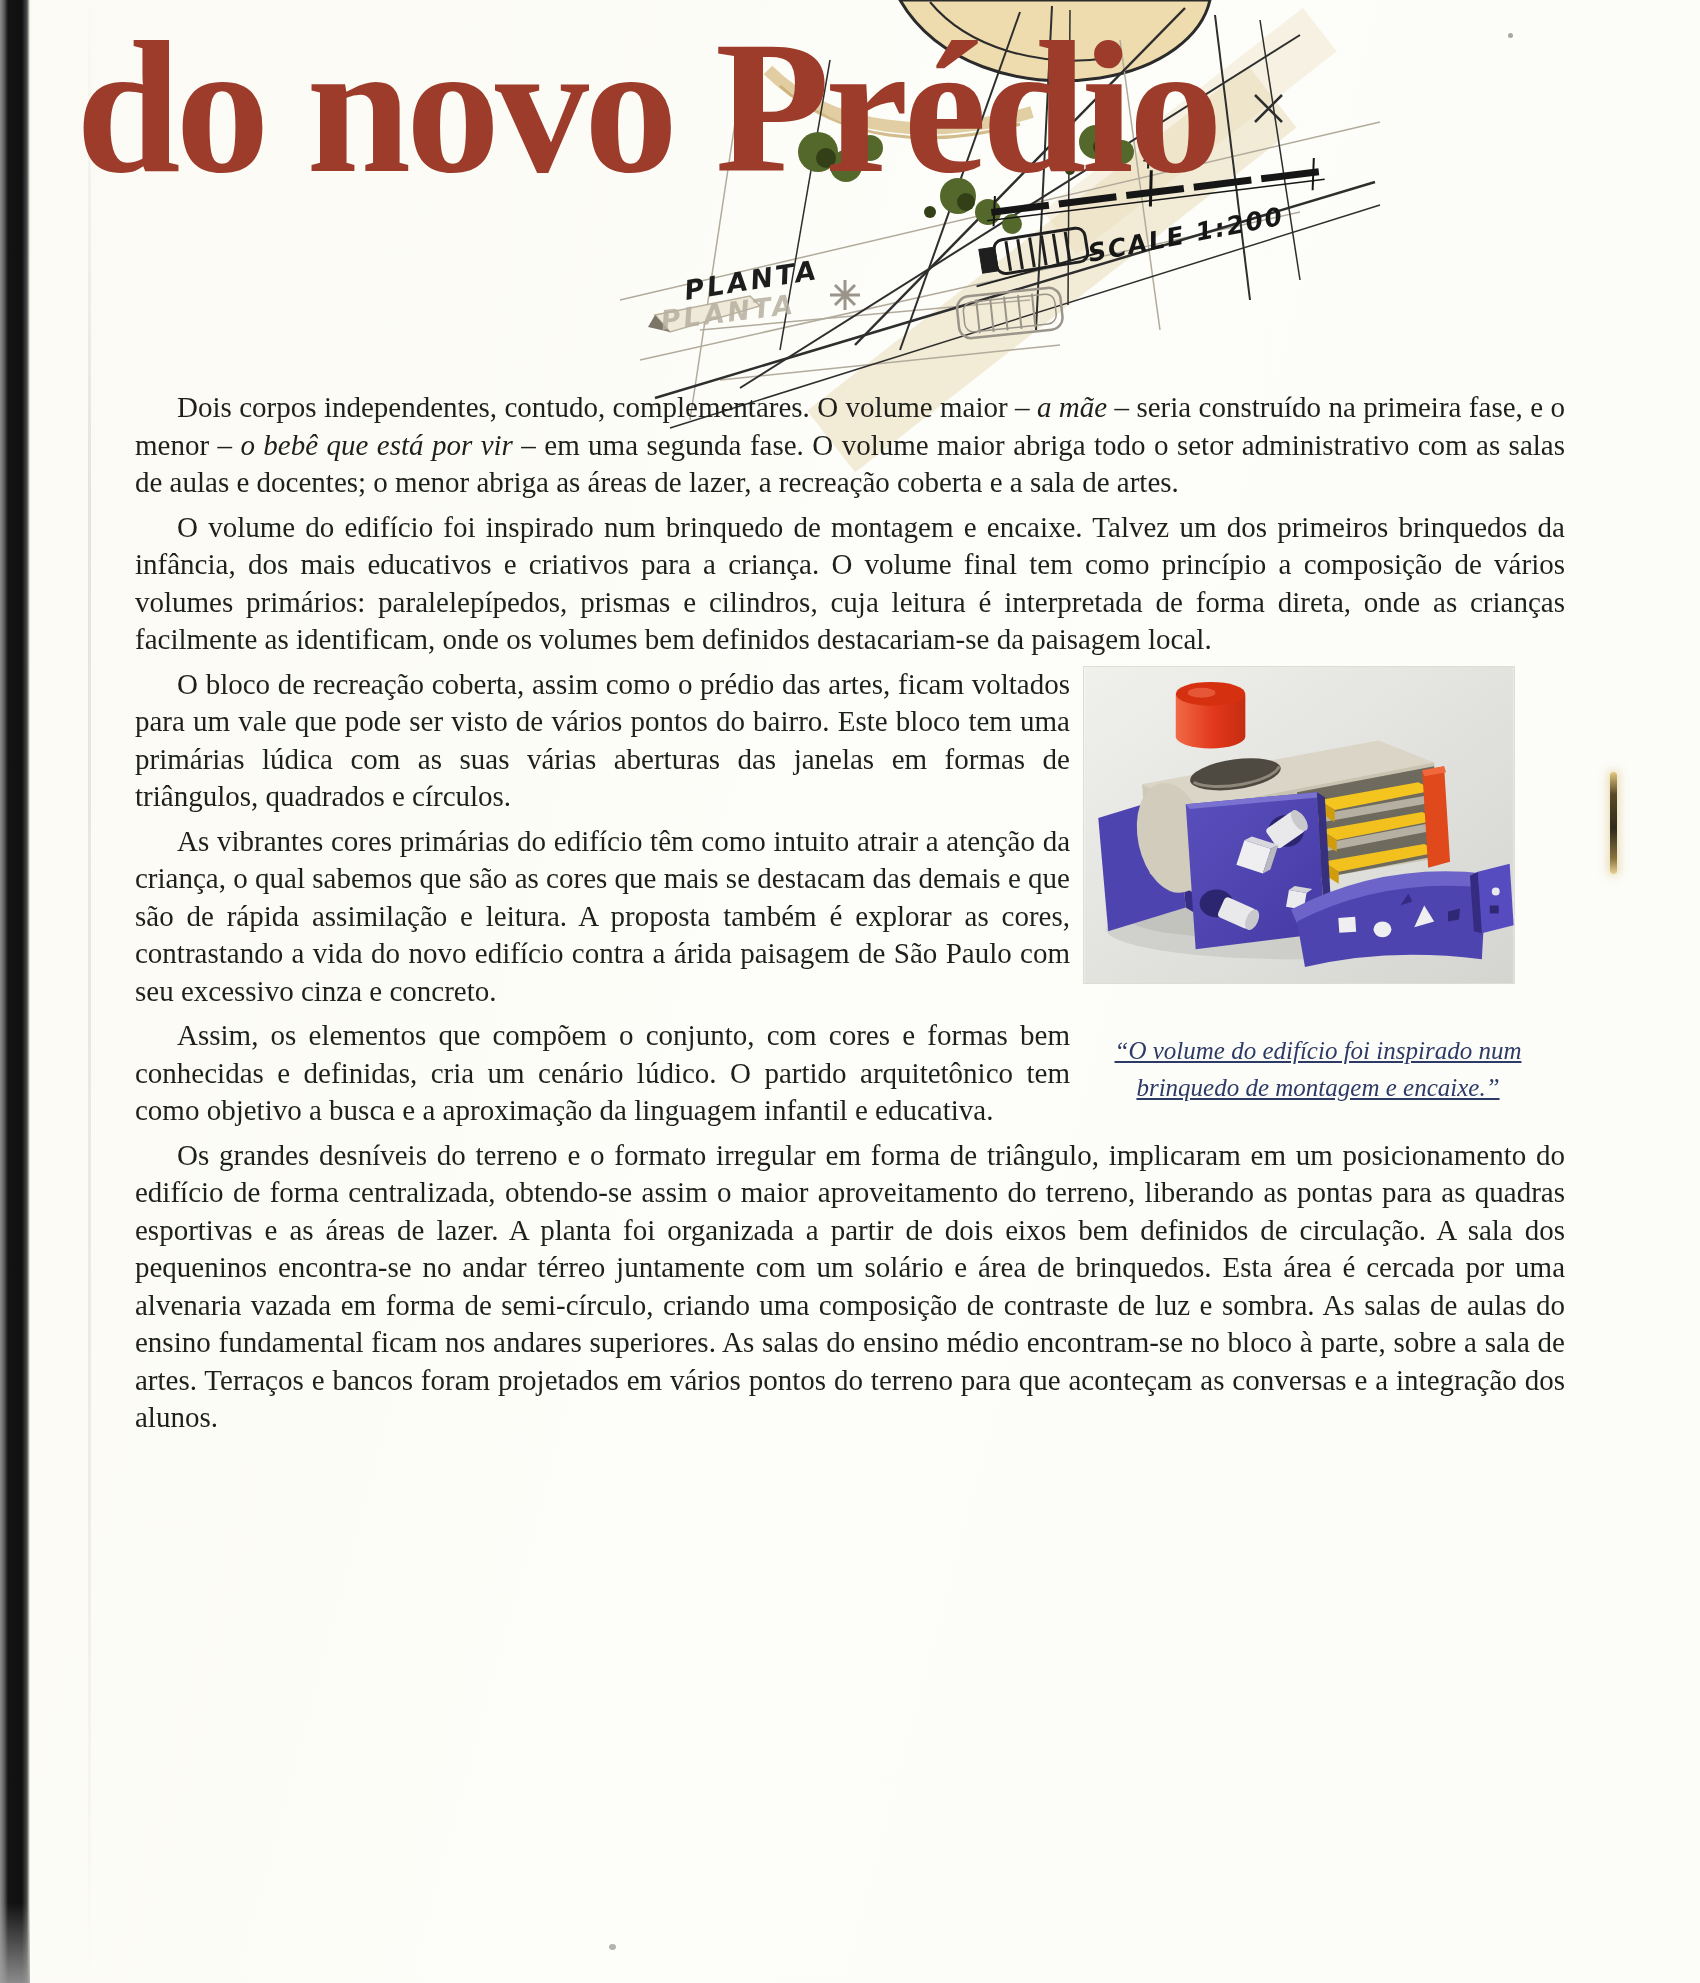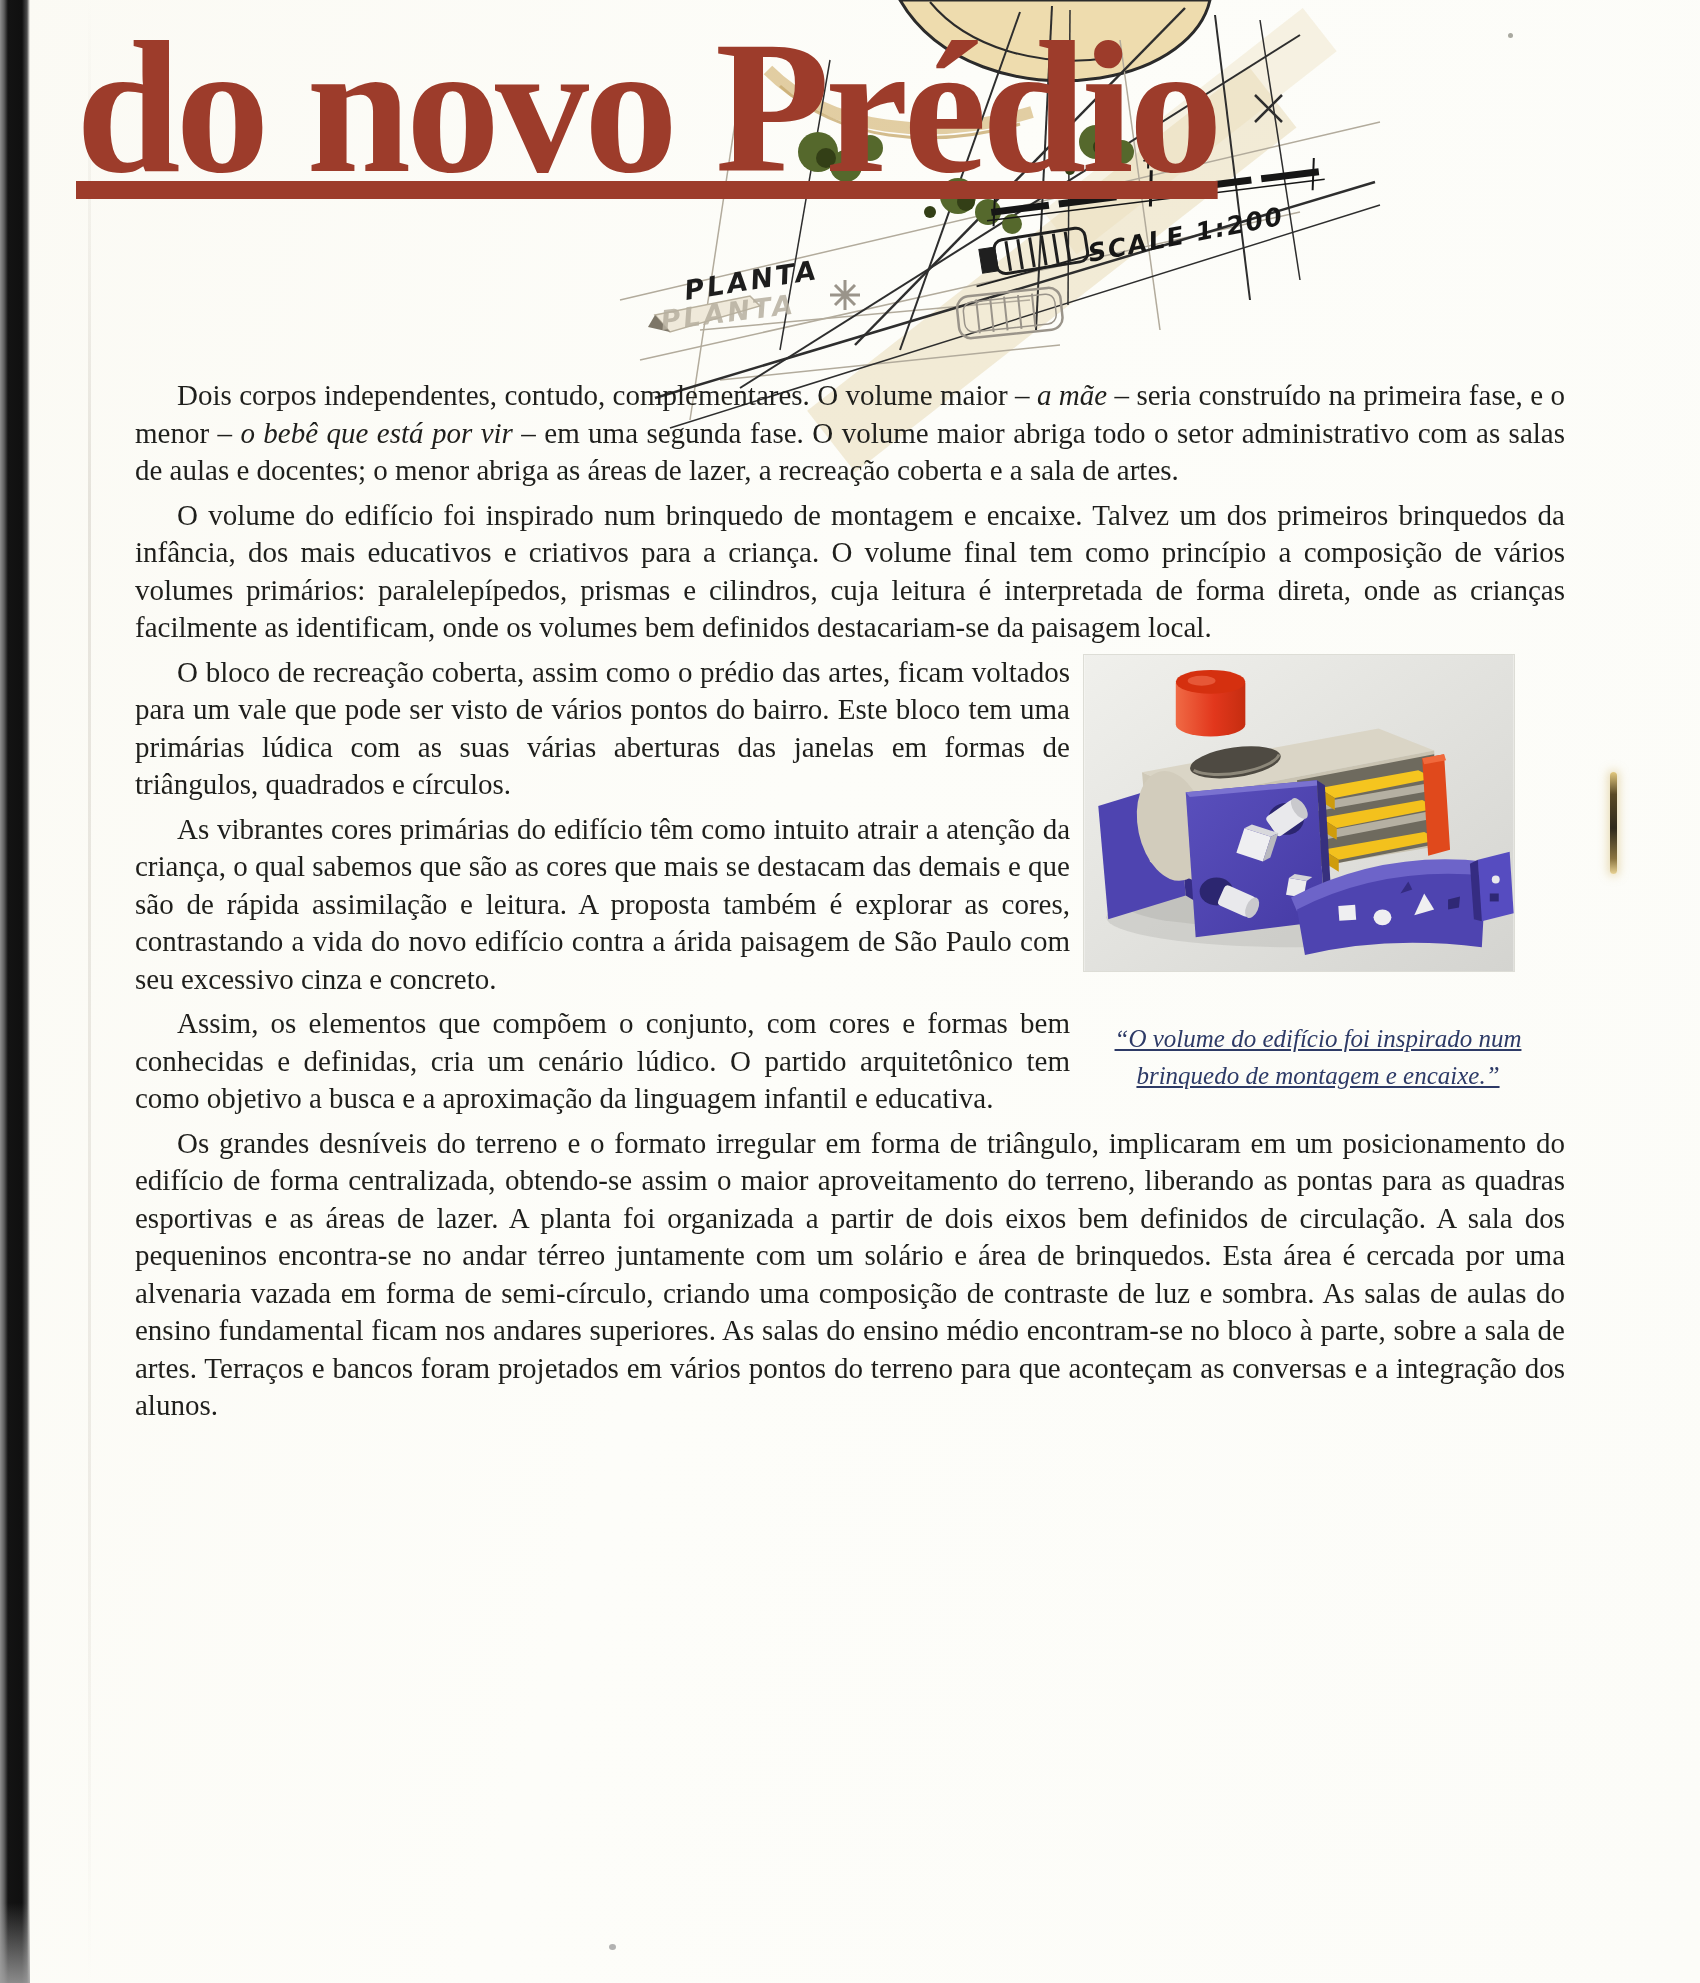--- a/index.html
+++ b/index.html
@@ -8,26 +8,26 @@
         font-family:"Liberation Serif",serif;}
   
   .scan-strip{position:absolute;left:0;top:0;width:30px;height:100%;z-index:4;
         background:linear-gradient(to right,#8f8f8f 0px,#5f5f5f 4px,#131313 8px,#101010 22px,#4d4d4d 27px,rgba(90,90,90,0) 30px);}
   .scan-strip::after{content:"";position:absolute;left:0;bottom:0;width:100%;height:80px;
         background:linear-gradient(to bottom,rgba(150,150,150,0),rgba(160,160,160,.85));}
   .crease{position:absolute;left:88px;top:0;width:3px;height:100%;z-index:1;
         background:linear-gradient(to bottom,rgba(205,200,190,0),rgba(205,200,190,.45) 25%,rgba(205,200,190,.3) 75%,rgba(205,200,190,0));}
   
   .title{position:absolute;left:76px;top:14px;z-index:3;margin:0;white-space:nowrap;
-        font-weight:700;font-size:188px;line-height:1;letter-spacing:-5px;color:#9d3c2b;text-decoration:underline;}
+        font-weight:700;font-size:188px;line-height:1;letter-spacing:-5px;color:#9d3c2b;}
   
   .sketch{position:absolute;left:600px;top:0;width:800px;height:500px;z-index:1;}
   .hand{font-family:"DejaVu Sans",sans-serif;font-weight:700;font-style:italic;}
   
-  .article{position:relative;z-index:2;margin:4px 135px;padding-top:366px;
+  .article{position:relative;z-index:2;margin:16px 135px;padding-top:366px;
         font-size:29px;line-height:37.5px;color:#1f1f1c;text-align:justify;}
   .body-para{margin:7px 0;text-indent:42px;}
   .em{font-style:italic;}
   
   .toy-figure{float:right;width:495px;margin:-28px 0 10px 16px;position:relative;}
   .photo{display:block;width:432px;height:318px;margin:0 50px 0 auto;
         border:1px solid #ddddd6;box-sizing:border-box;}
   .photo-caption{margin:48px 16px 0 auto;width:462px;text-align:center;
         font-style:italic;font-size:25px;line-height:37px;color:#2d3a66;text-decoration:underline;}
   

